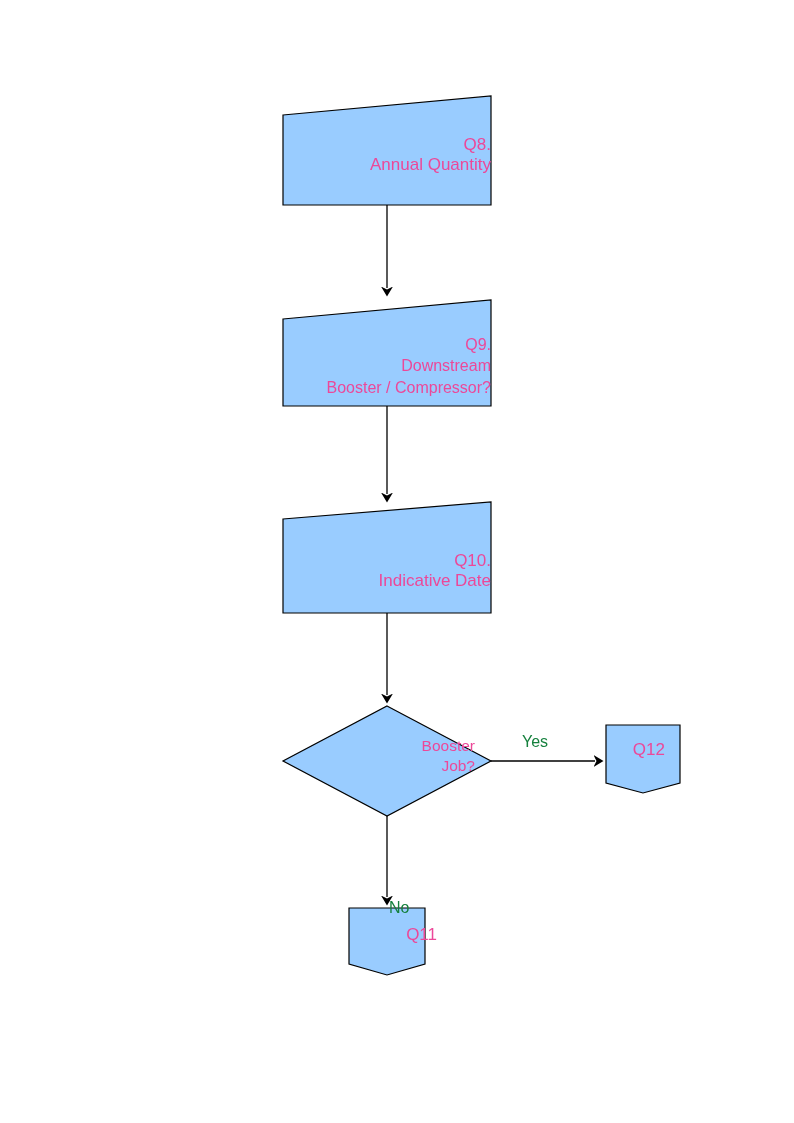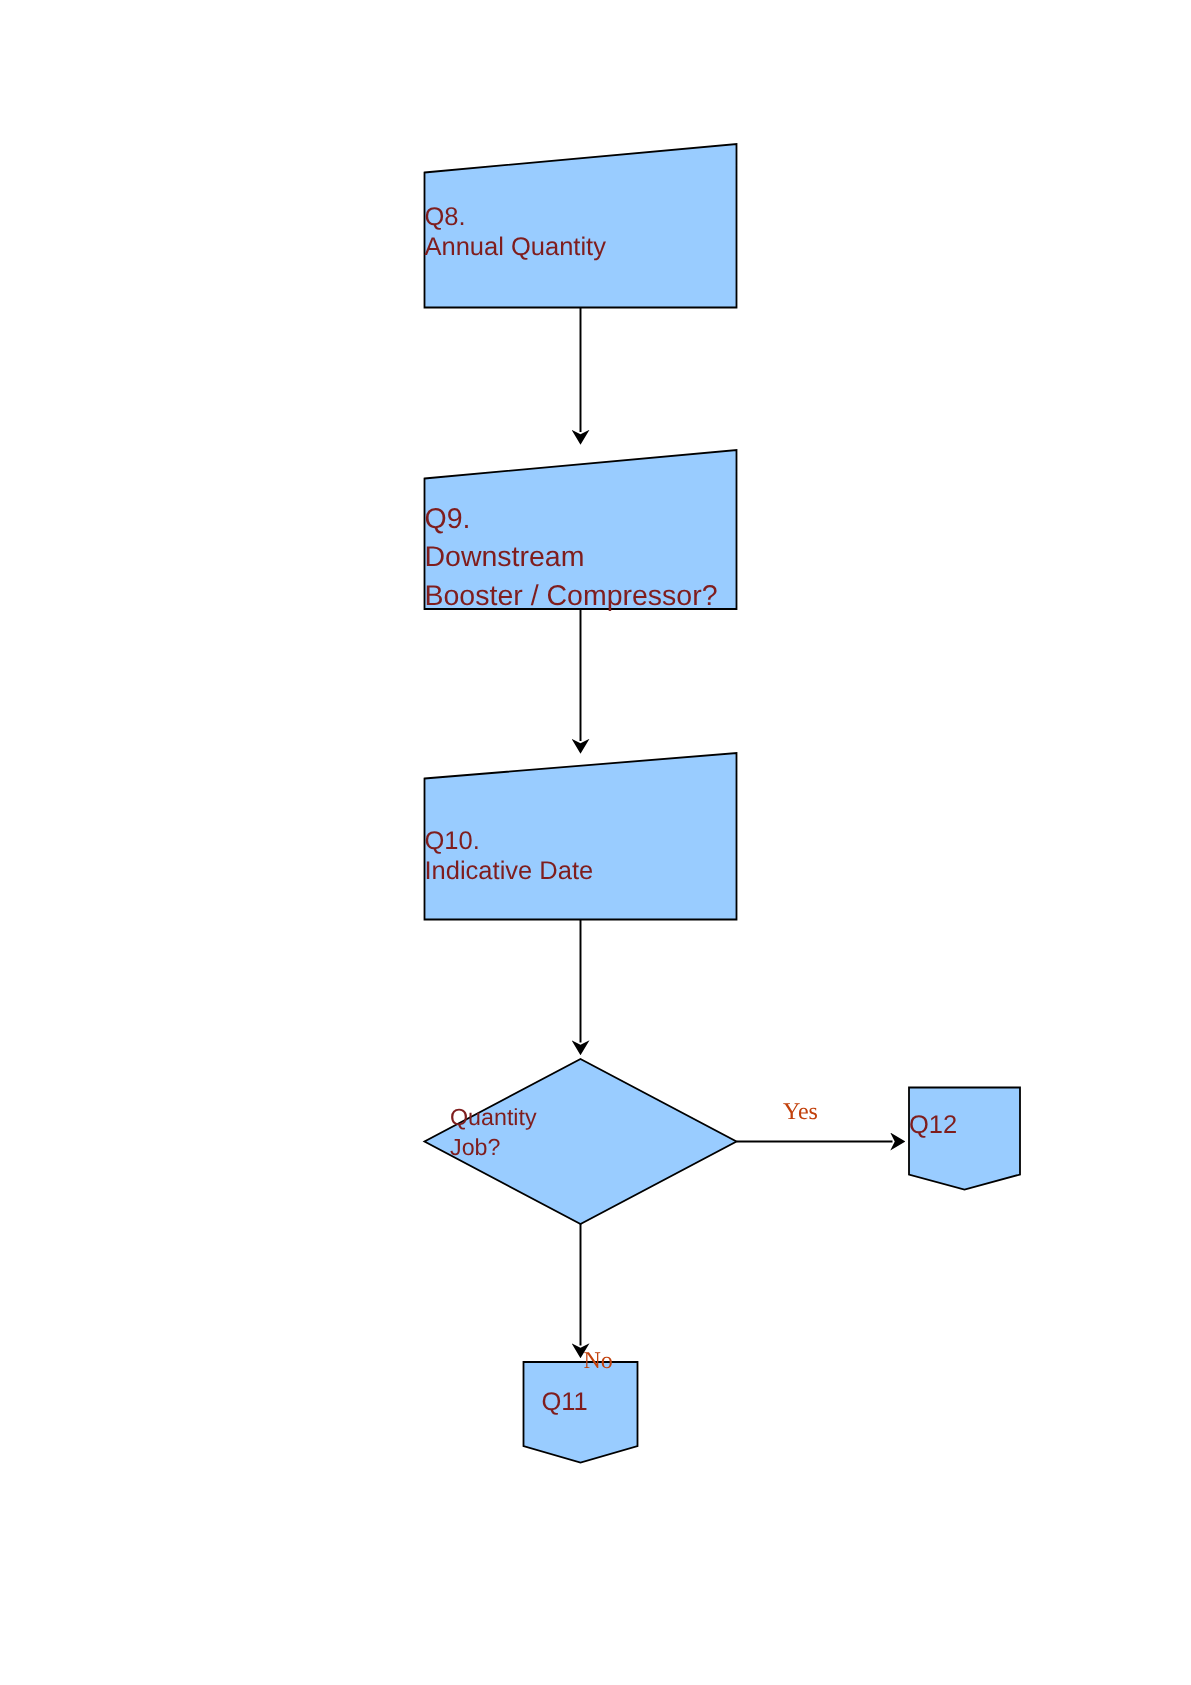--- a/index.html
+++ b/index.html
@@ -24,38 +24,38 @@
   #flow-svg {
     position: absolute;
     left: 0;
     top: 0;
     width: 794px;
     height: 1123px;
     display: block;
   }
   .node-label {
     position: absolute;
-    text-align: left;
+    text-align: right;
     line-height: 1.18;
-    color: #7f1d1d;
+    color: #ec4899;
     white-space: pre;
     pointer-events: none;
     font-family: "Liberation Sans", sans-serif;
   }
   .lbl-q8 {
     left: 283px;
     top: 135px;
     width: 208px;
     font-size: 17px;
   }
   .lbl-q9 {
     left: 283px;
     top: 334px;
     width: 208px;
-    font-size: 19px;
+    font-size: 16px;
     line-height: 1.33;
   }
   .lbl-q10 {
     left: 283px;
     top: 540px;
     width: 208px;
     font-size: 17px;
     margin-top: 11px;
   }
   .lbl-decision {
@@ -73,25 +73,25 @@
   }
   .lbl-q11 {
     left: 349px;
     top: 925px;
     width: 76px;
     font-size: 17px;
     margin-left: 12px;
   }
   .edge-label {
     position: absolute;
-    color: #c2410c;
+    color: #15803d;
     font-size: 16px;
     white-space: pre;
     pointer-events: none;
-    font-family: Liberation Serif, serif;
+    font-family: Liberation Sans, sans-serif;
   }
   .lbl-yes {
     left: 522px;
     top: 733px;
   }
   .lbl-no {
     left: 389px;
     top: 899px;
   }
   .hit {
@@ -139,21 +139,21 @@
   <div class="node-label lbl-q8">Q8.
 Annual Quantity</div>
 
   <div class="node-label lbl-q9">Q9.
 Downstream
 Booster / Compressor?</div>
 
   <div class="node-label lbl-q10">Q10.
 Indicative Date</div>
 
-  <div class="node-label lbl-decision">Quantity
+  <div class="node-label lbl-decision">Booster
 Job?</div>
 
   <div class="node-label lbl-q12">Q12</div>
 
   <div class="node-label lbl-q11">Q11</div>
 
   <div class="edge-label lbl-yes">Yes</div>
 
   <div class="edge-label lbl-no">No</div>
 

